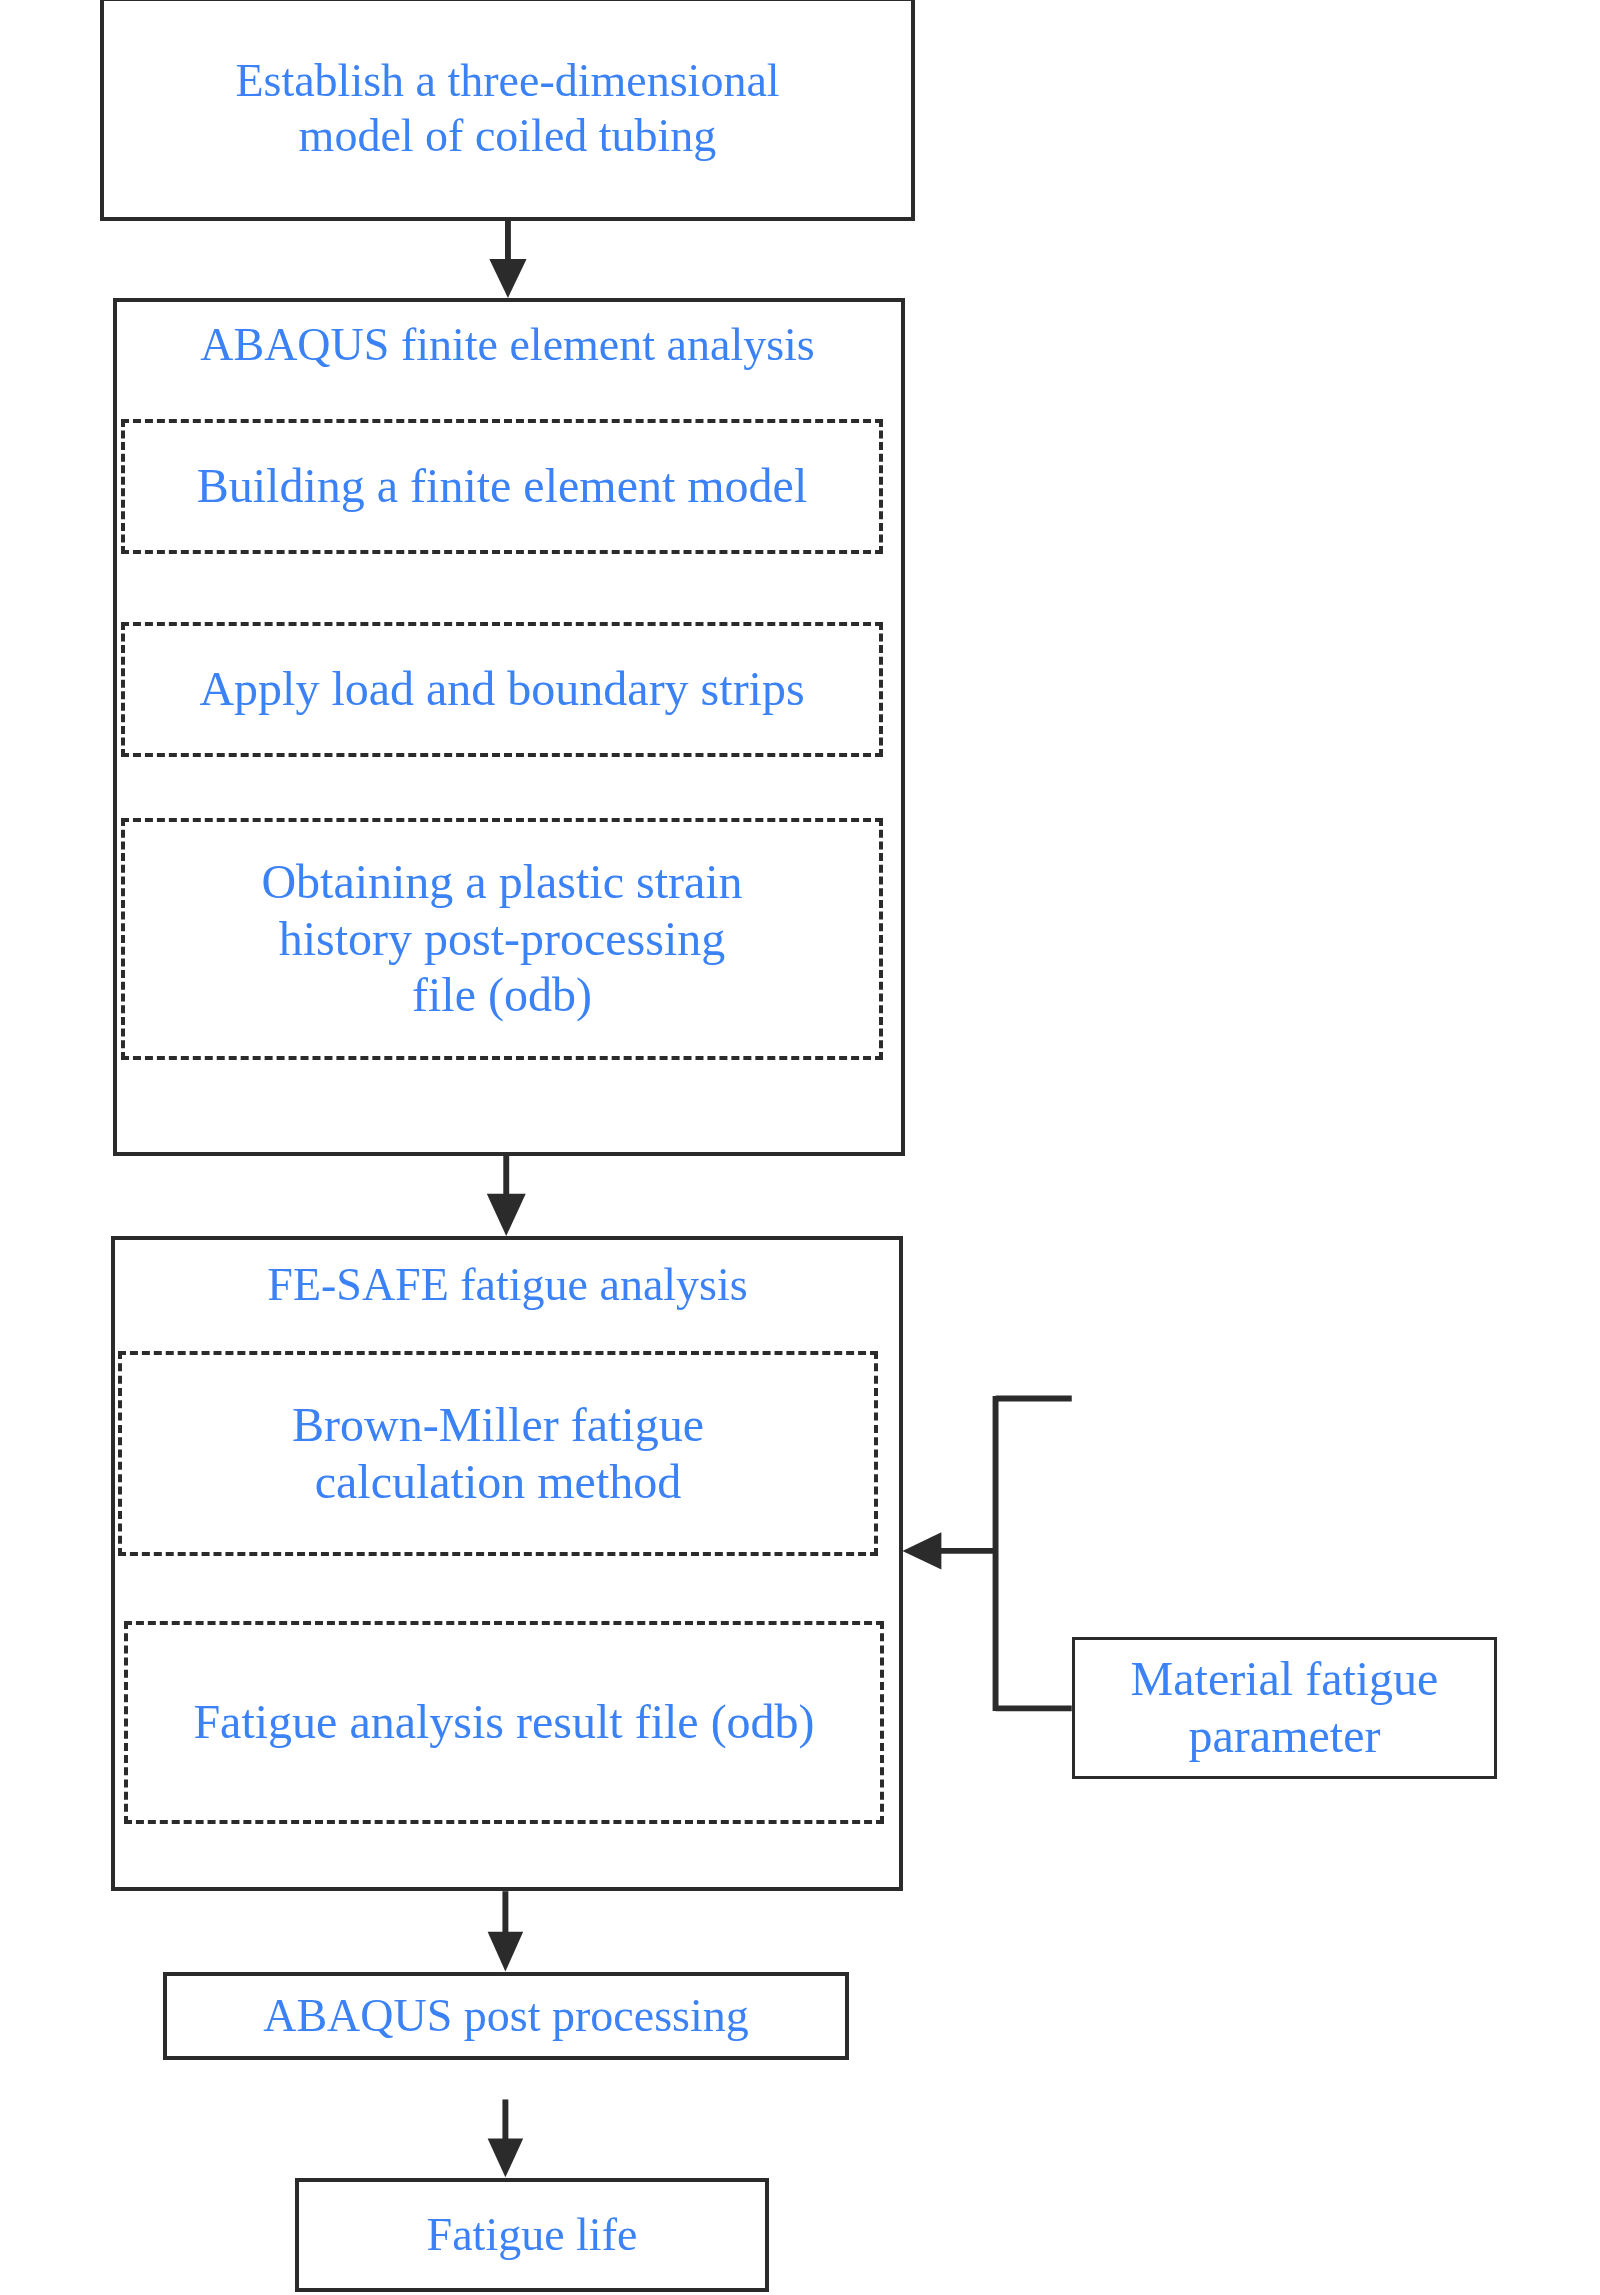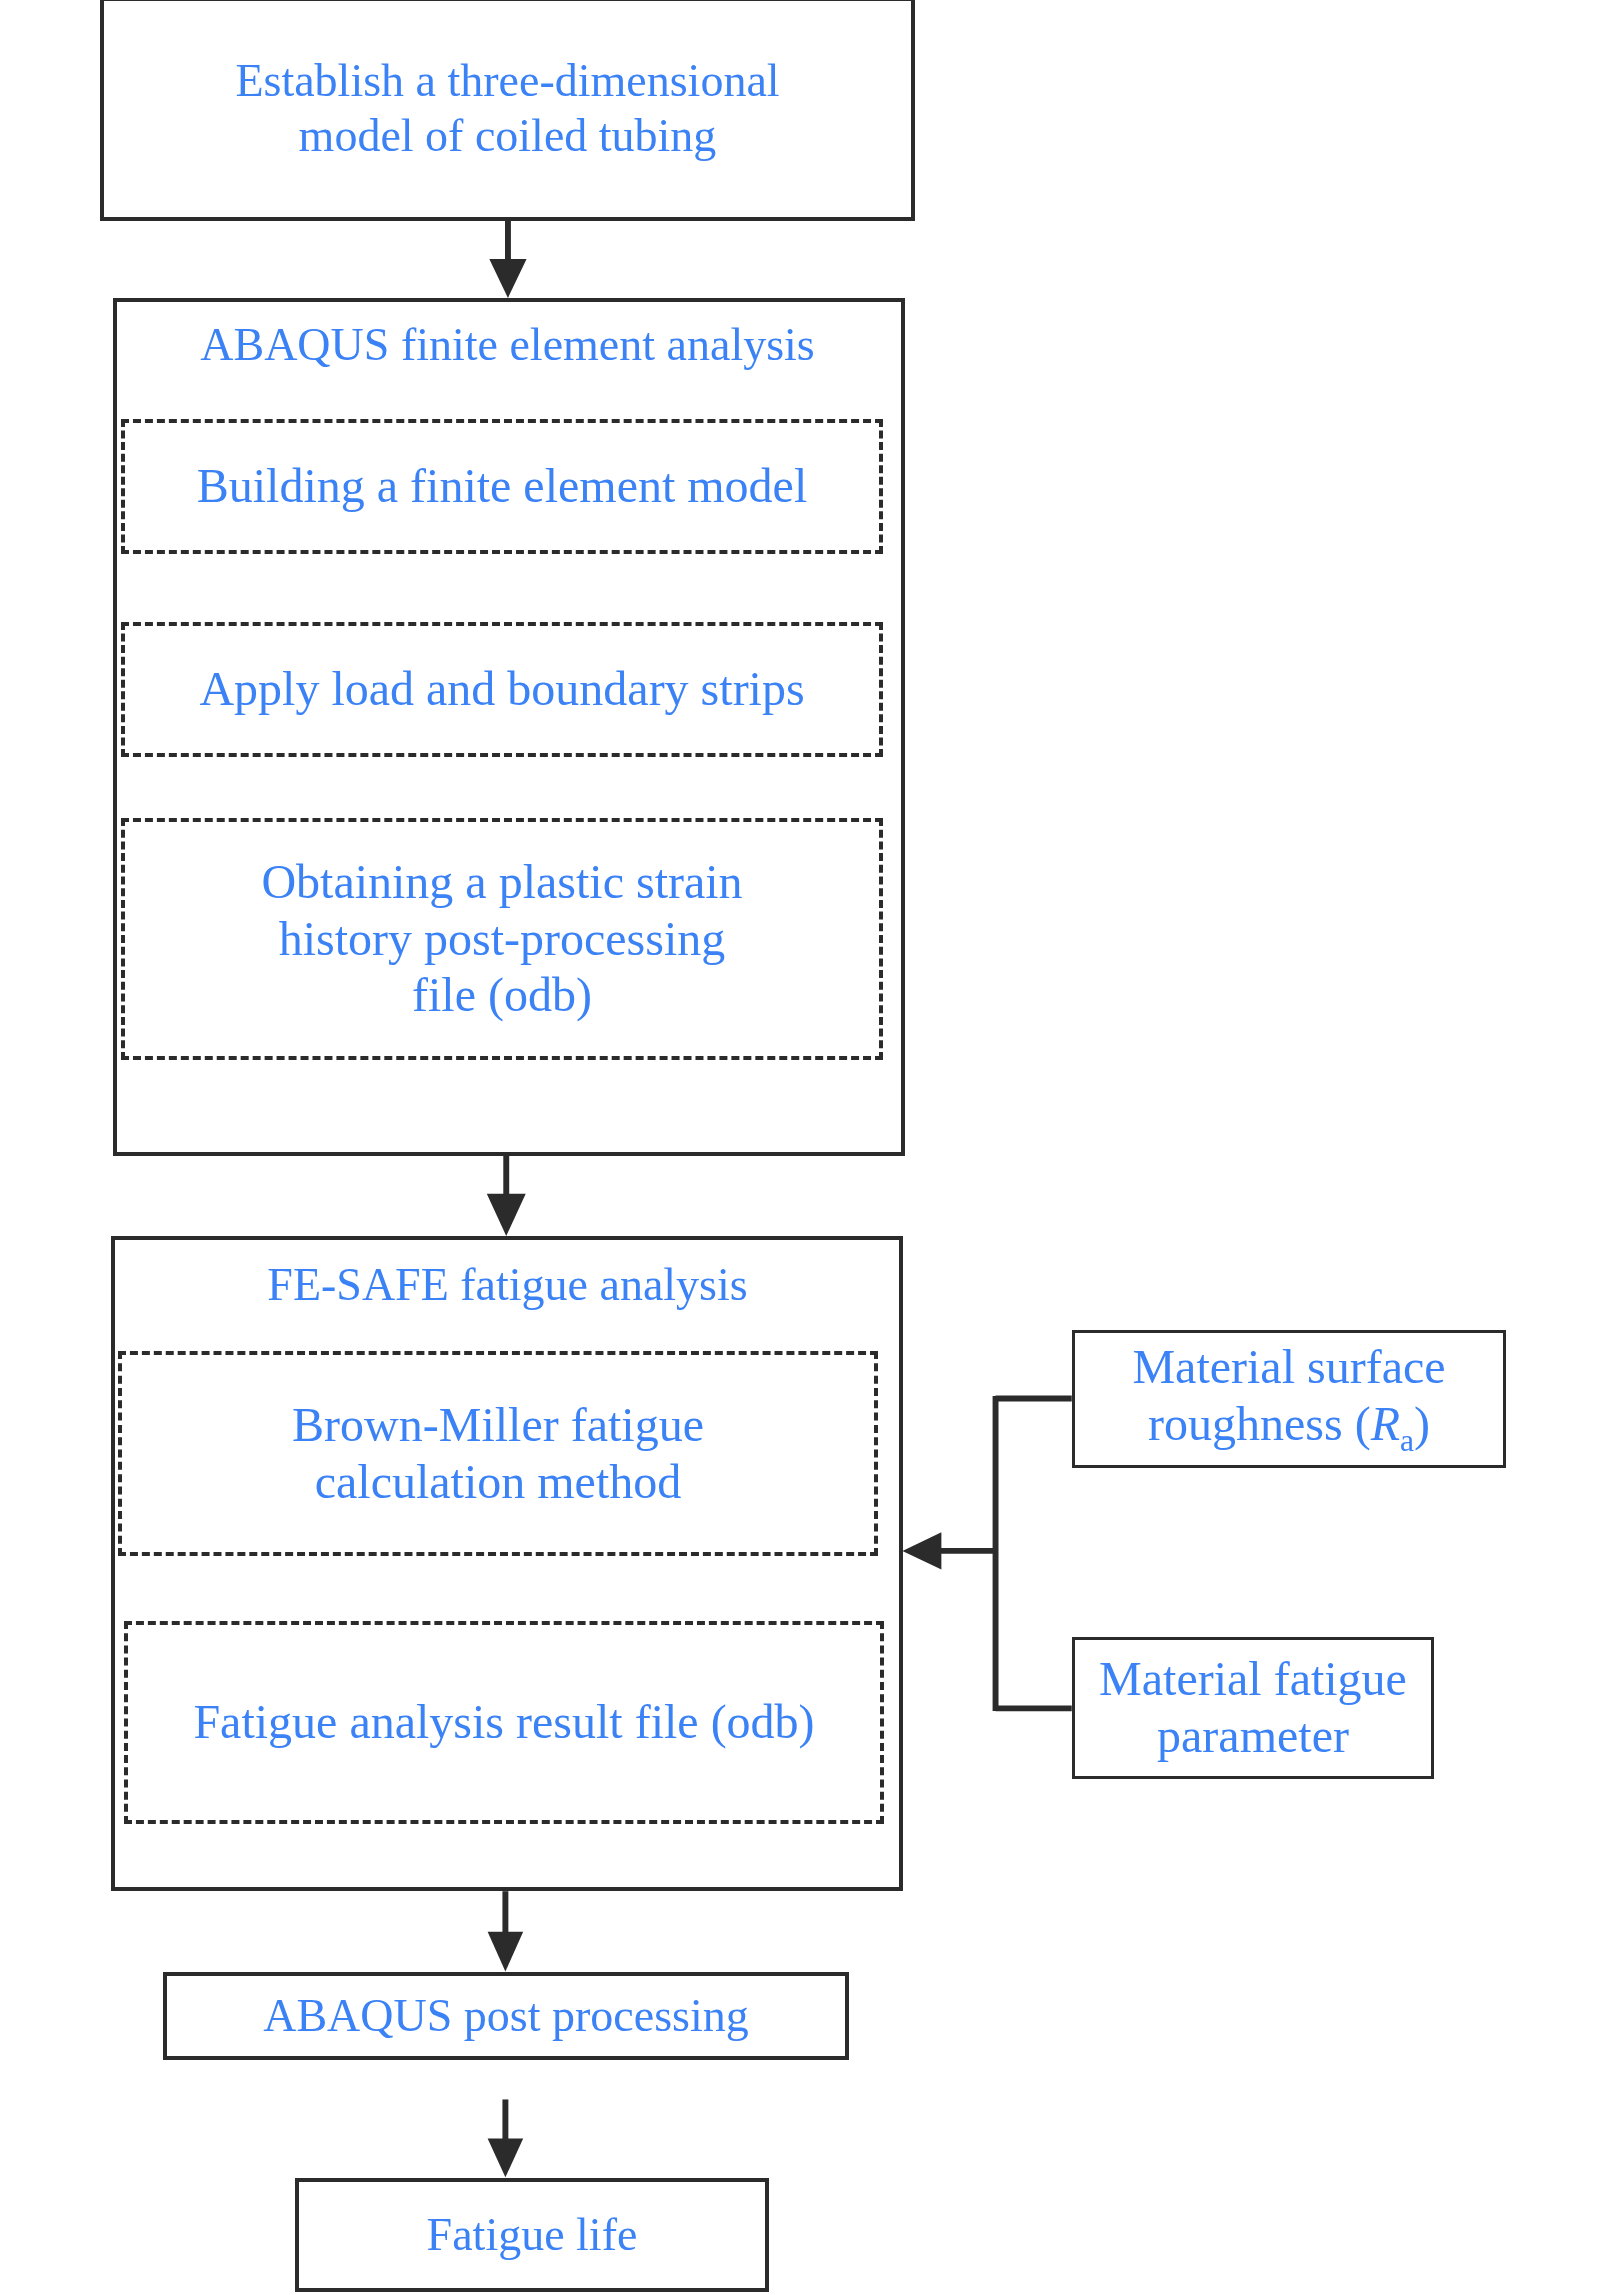--- a/index.html
+++ b/index.html
@@ -165,28 +165,22 @@
 
   <div class="dashed" style="left:118px; top:1351px; width:760px; height:205px;">
     <span class="txt t52" style="white-space:pre-line;">Brown-Miller fatigue
 calculation method</span>
   </div>
 
   <div class="dashed" style="left:124px; top:1621px; width:760px; height:203px;align-items:center;">
     <span class="txt t52">Fatigue analysis result file (odb)</span>
   </div>
 
-  <div class="box thin" style="left:1072px; top:1330px; width:434px; height:138px;">
-    <span class="txt t52">
-      <span>Material surface</span><br>
-      <span>roughness (</span><span class="ital">R</span><span class="sub">a</span><span>)</span>
-    </span>
-  </div>
 
-  <div class="box thin" style="left:1072px; top:1637px; width:362px; height:142px;">
+  <div class="box thin" style="left:1072px; top:1637px; width:425px; height:142px;">
     <span class="txt t52" style="white-space:pre-line;">Material fatigue
 parameter</span>
   </div>
 
   <div class="box" style="left:163px; top:1972px; width:686px; height:88px;">
     <span class="txt t54">ABAQUS post processing</span>
   </div>
 
   <div class="box" style="left:271px; top:2178px; width:474px; height:114px;margin-left:24px;">
     <span class="txt t54">Fatigue life</span>

